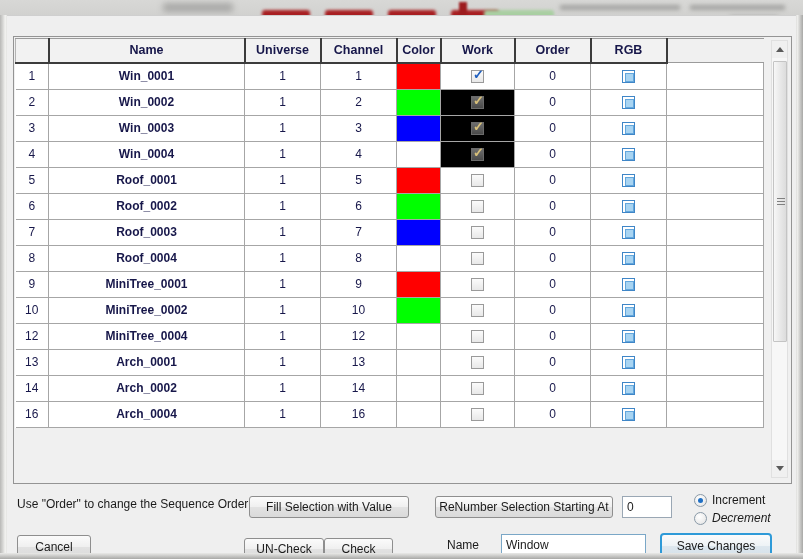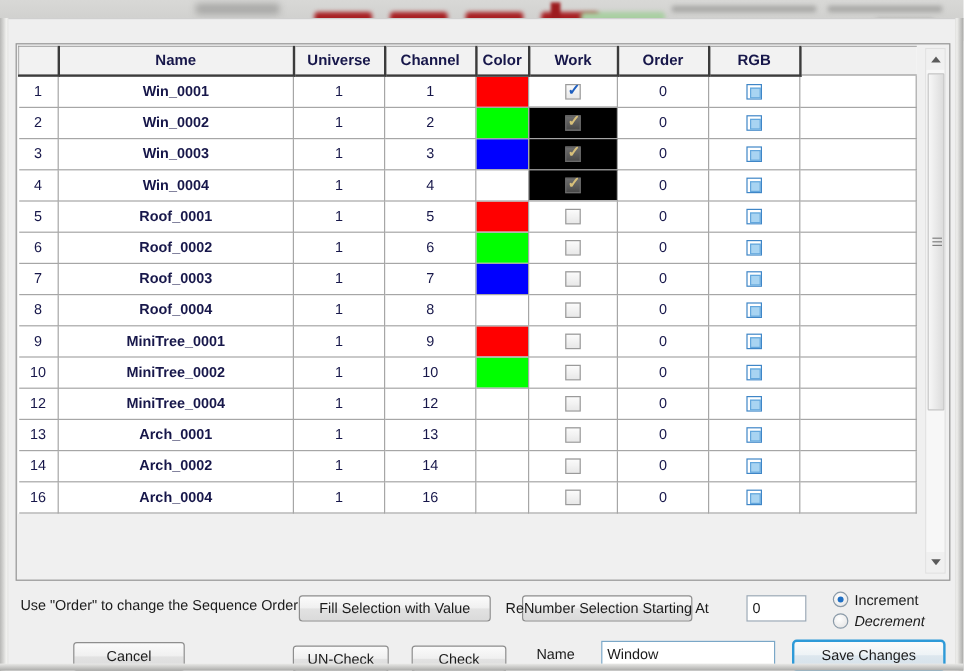--- a/index.html
+++ b/index.html
@@ -232,26 +232,26 @@
     border: 1px solid #8e8e8e;
     border-radius: 3px;
     font-size: 12px;
     color: #1b1b1b;
     font-family: "Liberation Sans", sans-serif;
     display: flex; align-items: center; justify-content: center;
     cursor: default;
     white-space: nowrap;
   }
   #btn-fill    { left: 248px; top: 480px; width: 160px; height: 22px; }
-  #btn-renum   { left: 434px; top: 480px; width: 142px; height: 22px; }
-  #btn-cancel  { left: 16px;  top: 519px; width: 93px;  height: 24px; margin-left: 44px; }
+  #btn-renum   { left: 434px; top: 480px; width: 178px; height: 22px; }
+  #btn-cancel  { left: 16px;  top: 519px; width: 74px;  height: 24px; }
   #btn-uncheck { left: 243px; top: 522px; width: 80px;  height: 22px; }
-  #btn-check   { left: 342px; top: 522px; width: 79px;  height: 22px; }
+  #btn-check   { left: 323px; top: 522px; width: 69px;  height: 22px; }
   #btn-save {
-    left: 659px; top: 517px; width: 128px; height: 26px;
+    left: 659px; top: 517px; width: 112px; height: 26px;
     border: 2px solid #2e9ad8;
     border-radius: 4px;
     background: linear-gradient(180deg,#fbfbfb 0%, #eef3f6 48%, #dde7ee 52%, #d4e1ea 100%);
   }
 
   .txtbox {
     position: absolute;
     background: #ffffff;
     border: 1px solid #9aa7b4;
     font-size: 12px;
@@ -260,21 +260,21 @@
     font-family: "Liberation Sans", sans-serif;
     line-height: 16px;
   }
   #num-start { left: 621px; top: 480px; width: 50px; height: 22px; }
   #name-input { left: 500px; top: 518px; width: 145px; height: 23px; border:1px solid #7aa7c7; }
   .lbl {
     position: absolute; font-size: 12px; color: #1b1b1b; white-space: nowrap;
   }
   #lbl-name { left: 446px; top: 522px; }
 
-  .radio-row { position: absolute; display: flex; align-items: flex-start; gap: 5px; }
+  .radio-row { position: absolute; display: flex; align-items: center; gap: 5px; }
   #radio-inc { left: 693px; top: 477px; }
   #radio-dec { left: 693px; top: 495px; font-style: italic; }
   .radio {
     width: 13px; height: 13px; border-radius: 50%;
     border: 1px solid #8a9aa8;
     background: radial-gradient(circle at 40% 35%, #ffffff 0%, #eaeaea 70%, #d6d6d6 100%);
     position: relative; flex: none;
   }
   .radio.on::after {
     content:""; position:absolute; left:3px; top:3px;

